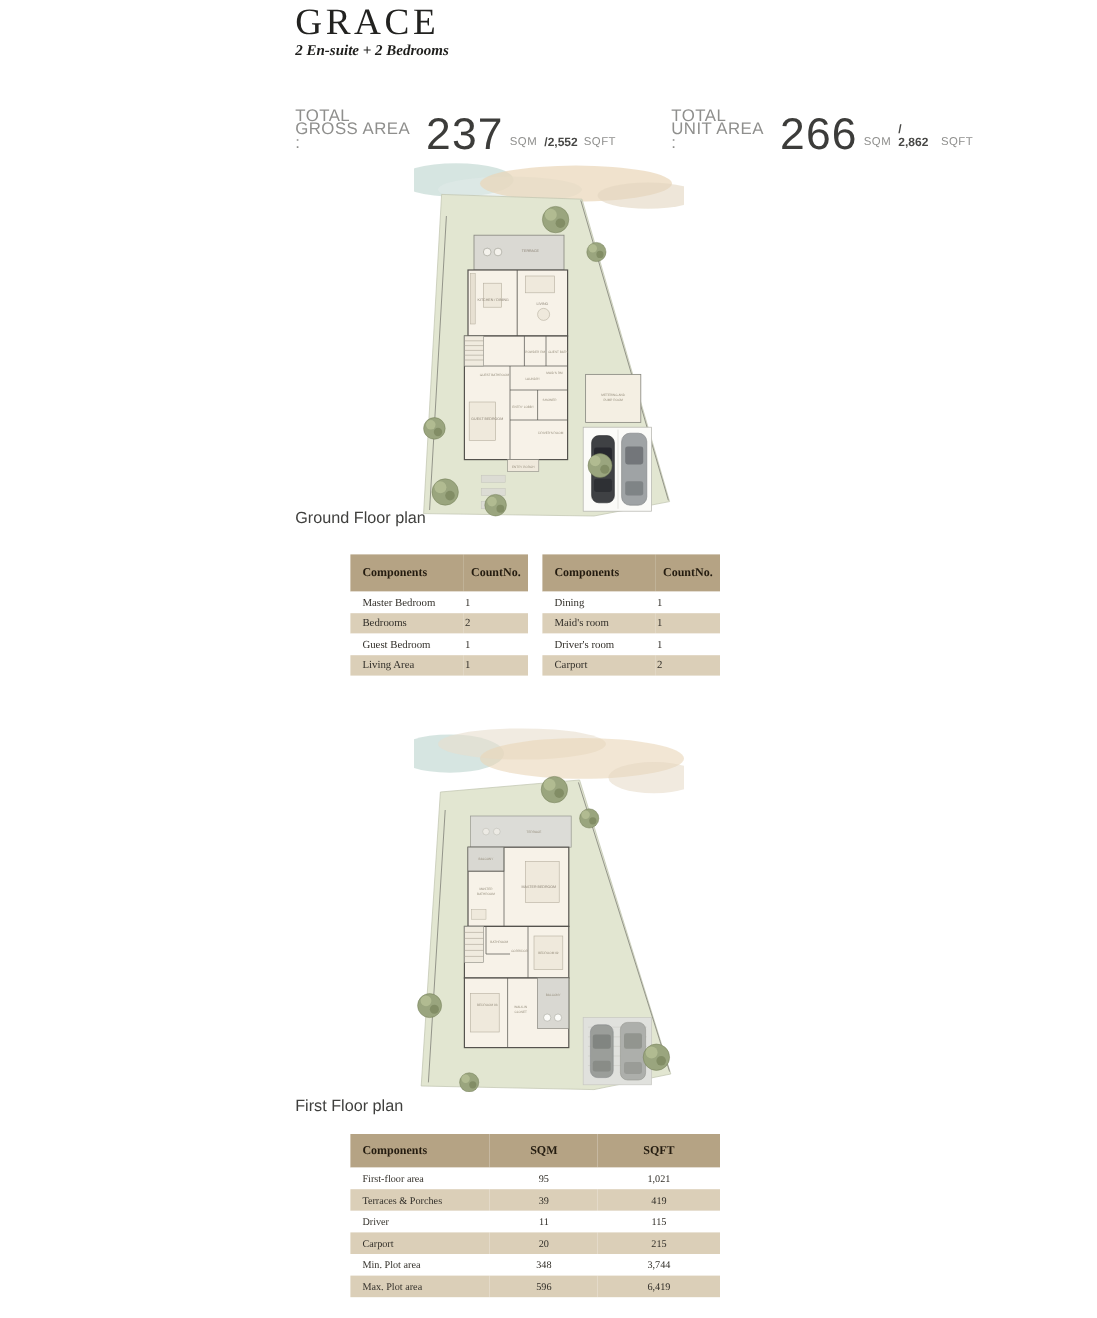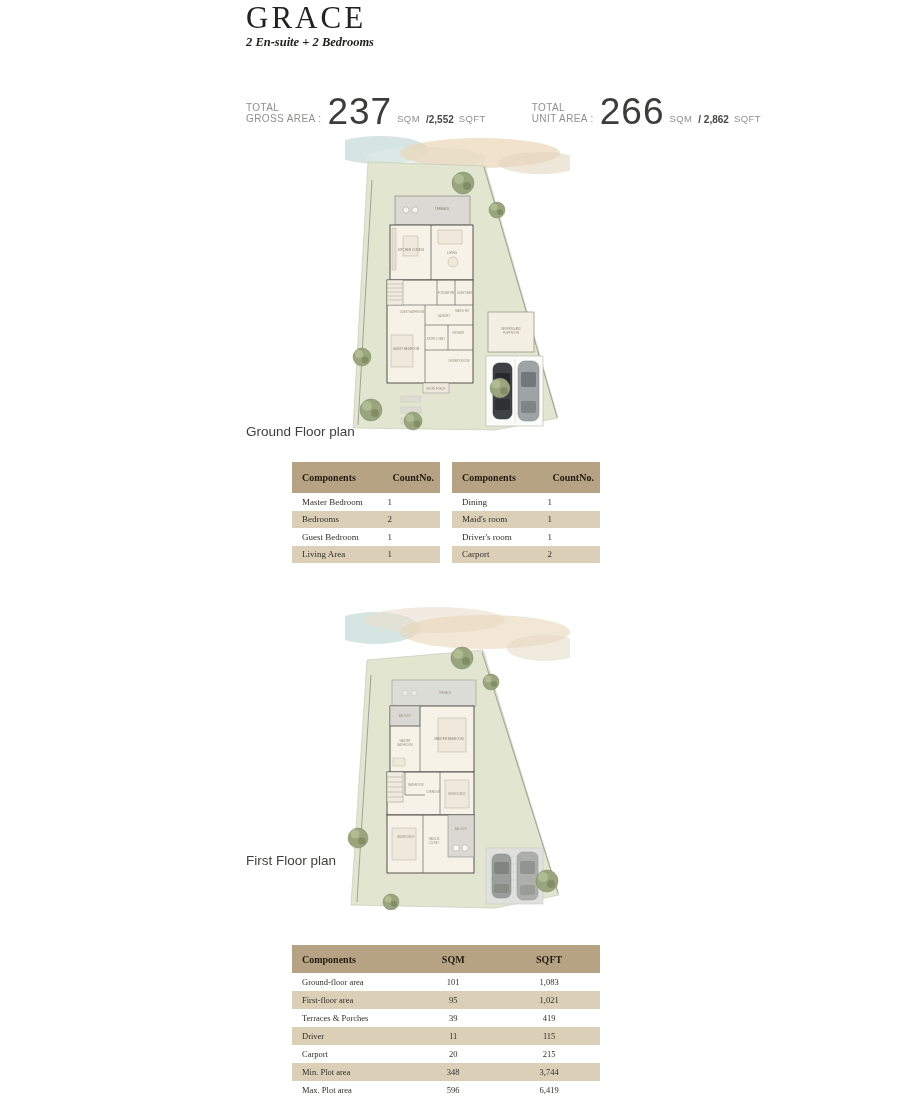--- a/index.html
+++ b/index.html
@@ -8,21 +8,21 @@
 
   
   .title{position:absolute;left:246px;top:0px;font-family:"Liberation Serif",serif;
          font-size:31px;letter-spacing:3px;color:#222220;font-weight:400;}
   .subtitle{position:absolute;left:246px;top:35px;font-family:"Liberation Serif",serif;
             font-style:italic;font-weight:bold;font-size:12.5px;color:#1e1e1c;}
 
   
   .stats{position:absolute;left:246px;top:56px;display:flex;gap:46px;}
   .stat{display:flex;align-items:flex-end;}
-  .stat-label{font-size:10px;line-height:11px;color:#8f8f8d;letter-spacing:.4px;
+  .stat-label{font-size:14px;line-height:11px;color:#8f8f8d;letter-spacing:.4px;
               text-transform:uppercase;padding-bottom:3px;}
   .stat-value{font-size:37px;line-height:30px;color:#3c3c3a;margin-left:6px;letter-spacing:1px;margin-top:41px;}
   .stat-unit{font-size:9.5px;color:#8f8f8d;margin:0 0 3px 5px;letter-spacing:.4px;}
   .stat-value2{font-size:10px;font-weight:bold;color:#474745;margin:0 0 2px 6px;}
 
   
   .plan-caption{position:absolute;font-size:13.5px;color:#3f3f3d;}
 
   .plan{position:absolute;}
 
@@ -363,37 +363,32 @@
       <circle cx="198" cy="287" r="5" fill="#b7c096" opacity="0.8"></circle>
         <circle cx="206" cy="294" r="4" fill="#77835b" opacity="0.7"></circle>
     </g>
     <g>
       <circle cx="46" cy="312" r="8" fill="#9aa57e" stroke="#6f7b55" stroke-width="0.4"></circle>
       <circle cx="43" cy="309" r="3.5" fill="#b7c096" opacity="0.8"></circle>
         <circle cx="49" cy="314" r="3" fill="#77835b" opacity="0.7"></circle>
     </g>
   </svg>
 
-  <div class="plan-caption" style="left:246px;top:853px;">First Floor plan</div>
+  <div class="plan-caption" style="left:246px;top:914px;">First Floor plan</div>
 
   <table class="atable" style="left:292px;top:945px;">
     <thead>
         <tr>
       <th class="a1">Components</th>
       <th class="a2">SQM</th>
       <th class="a3">SQFT</th>
     </tr>
       </thead>
     <tbody>
       <tr>
-          <td class="a1">Ground-floor area</td>
-          <td class="a2">101</td>
-          <td class="a3">1,083</td>
-        </tr>
-      <tr>
           <td class="a1">First-floor area</td>
           <td class="a2">95</td>
           <td class="a3">1,021</td>
         </tr>
       <tr>
           <td class="a1">Terraces &amp; Porches</td>
           <td class="a2">39</td>
           <td class="a3">419</td>
         </tr>
       <tr>

